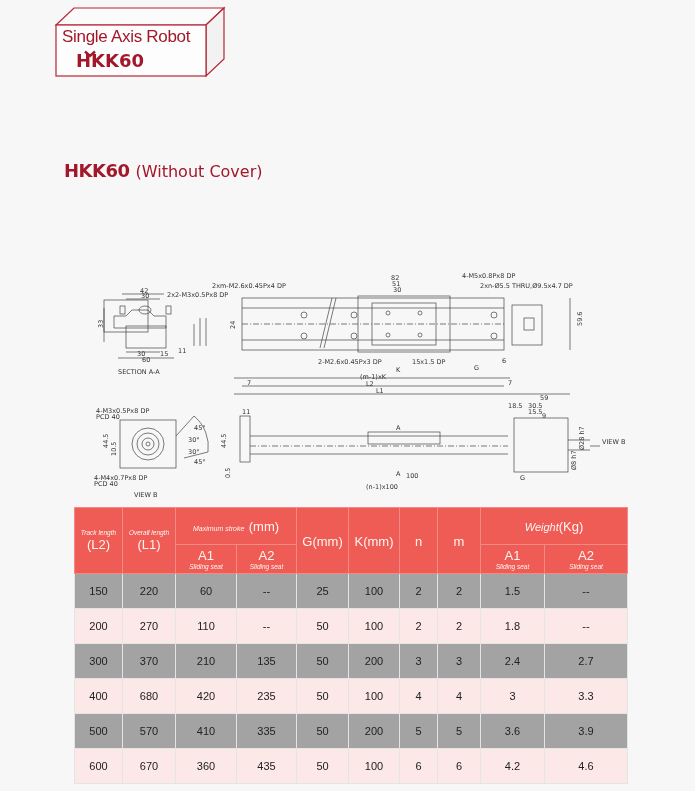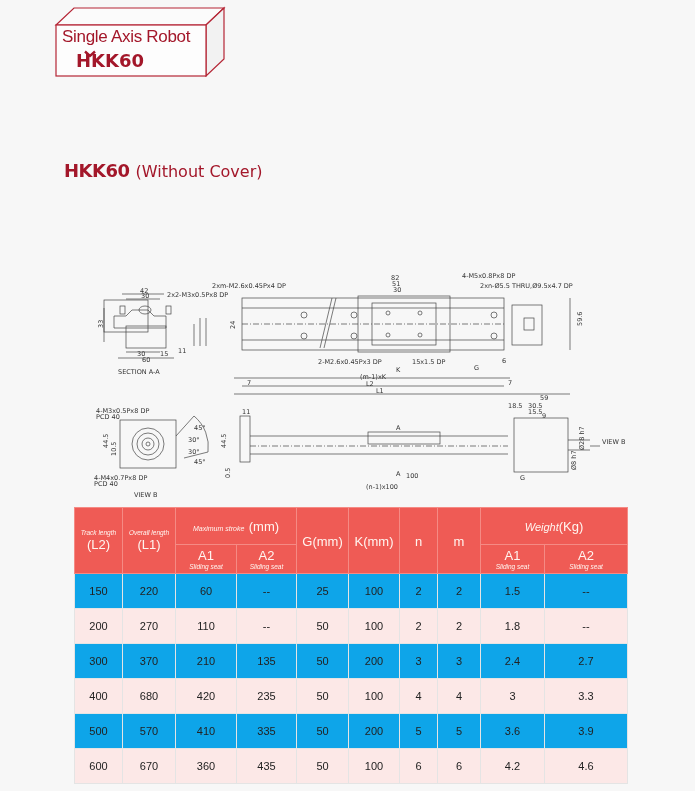--- a/index.html
+++ b/index.html
@@ -39,21 +39,21 @@
   }
   table.spec th .small { display: block; font-size: 6.5px; font-style: italic; line-height: 8px; }
   table.spec th .big { display: block; font-size: 13px; line-height: 15px; }
   table.spec th .mid { font-size: 13px; }
   table.spec th .ital { font-style: italic; font-size: 11px; }
   table.spec th .small-inline { font-size: 7px; font-style: italic; }
   table.spec td {
     text-align: center; font-size: 11px; color: #222; height: 34px; padding: 0;
     border: 1px solid #e4e4e4;
   }
-  table.spec tr.odd td { background: #0ea5e9; }
+  table.spec tr.odd td { background: #a3a3a3; }
   table.spec tr.even td { background: #fce8e7; }
 </style>
 </head>
 <body>
 
 <div class="badge-wrap">
   <svg width="175" height="72" viewBox="0 0 175 72">
     <polygon points="4,20 22,3 172,3 154,20" fill="#fbfbfb" stroke="#b52535" stroke-width="1.2"></polygon>
     <polygon points="154,20 172,3 172,54 154,71" fill="#f2f2f2" stroke="#b52535" stroke-width="1.2"></polygon>
     <rect x="4" y="20" width="150" height="51" fill="#fdfdfd" stroke="#b52535" stroke-width="1.2"></rect>

